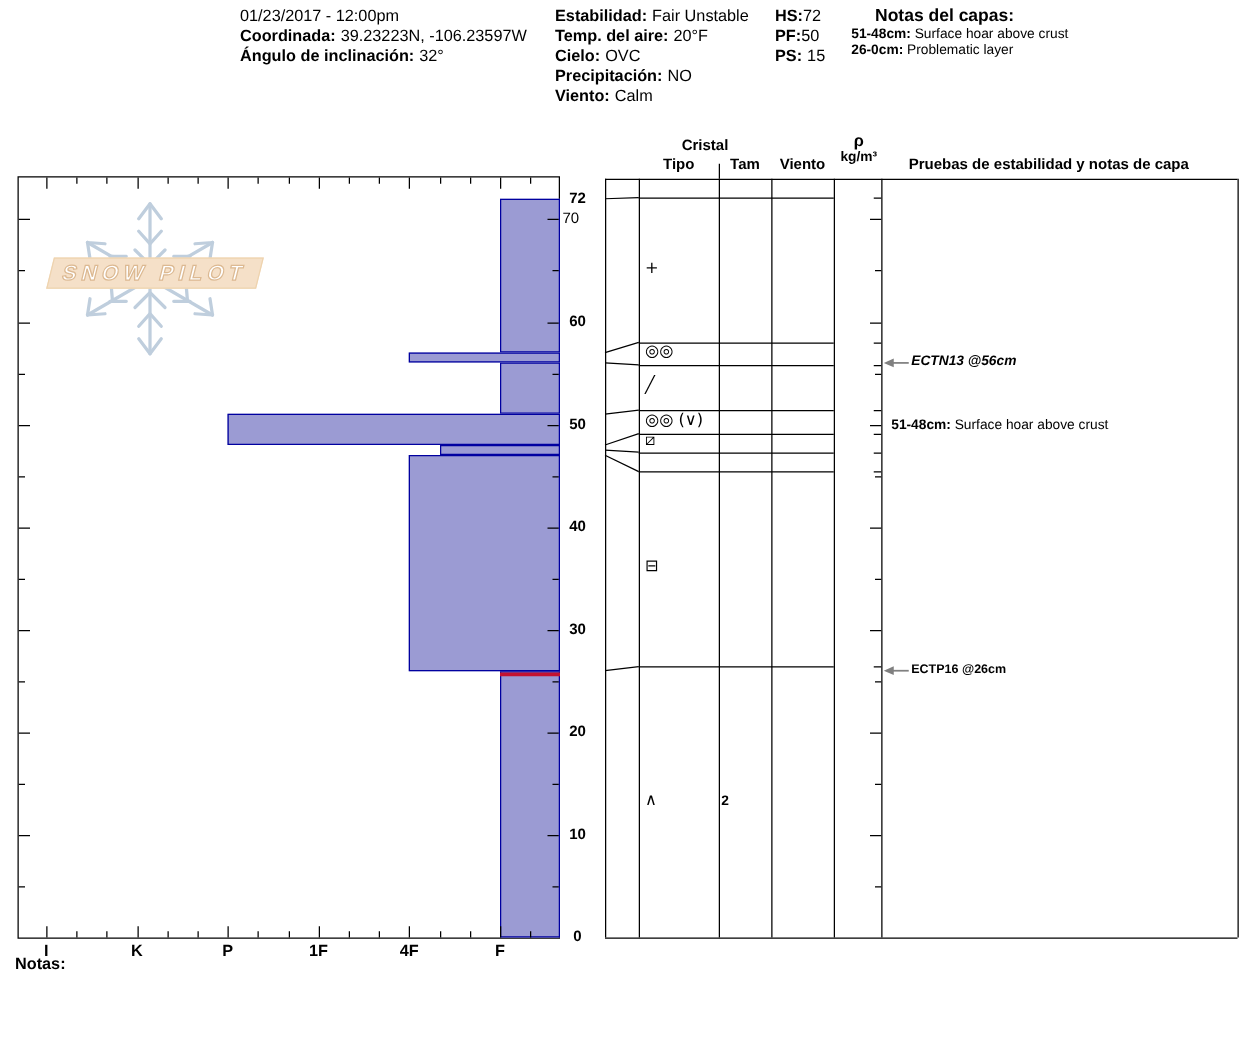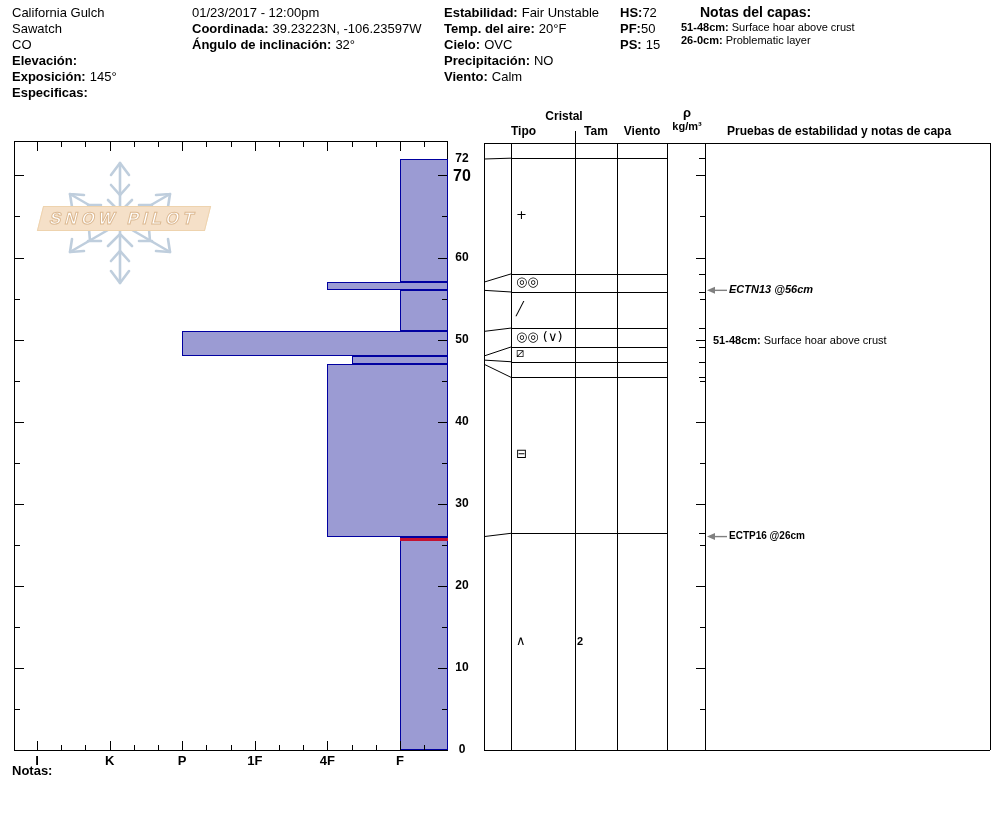--- a/index.html
+++ b/index.html
@@ -18,28 +18,20 @@
           background:#f5e0c8;border:1px solid #eed3ae;transform:skewX(-14deg);
           text-align:center;}
   .banner span{font-size:17px;font-weight:bold;letter-spacing:4px;color:#fff;
           line-height:23px;-webkit-text-stroke:1px #dcb992;}
 </style>
 </head>
 <body>
 
 <div id="root">
 
-  <div class="abs h13" style="left:12px;top:5px;">
-    <div>California Gulch</div>
-    <div>Sawatch</div>
-    <div>CO</div>
-    <div><span class="b">Elevación:</span><span class="hval"></span></div>
-    <div><span class="b">Exposición:</span><span class="hval">145°</span></div>
-    <div><span class="b">Especificas:</span><span class="hval"></span></div>
-  </div>
 
   <div class="abs h13" style="left:192px;top:5px;">
     <div>01/23/2017 - 12:00pm</div>
     <div><span class="b">Coordinada:</span><span class="hval">39.23223N, -106.23597W</span></div>
     <div><span class="b">Ángulo de inclinación:</span><span class="hval">32°</span></div>
   </div>
 
   <div class="abs h13" style="left:444px;top:5px;">
     <div><span class="b">Estabilidad:</span><span class="hval">Fair Unstable</span></div>
     <div><span class="b">Temp. del aire:</span><span class="hval">20°F</span></div>
@@ -54,21 +46,21 @@
     <div><span class="b">PS:</span><span class="hval">15</span></div>
   </div>
 
   <div class="abs" style="left:681px;top:4px;">
     <div class="notes-title">Notas del capas:</div>
     <div class="note-line"><span class="b">51-48cm:</span><span> Surface hoar above crust</span></div>
     <div class="note-line"><span class="b">26-0cm:</span><span> Problematic layer</span></div>
   </div>
 
   <div class="abs colhead" style="left:511px;top:109px;width:106px;text-align:center;">Cristal</div>
-  <div class="abs colhead" style="left:511px;top:124px;width:64px;">Tipo</div>
+  <div class="abs colhead" style="left:511px;top:124px;width:64px;text-align:center;">Tipo</div>
   <div class="abs colhead" style="left:575px;top:124px;width:42px;text-align:center;">Tam</div>
   <div class="abs colhead" style="left:612px;top:124px;width:60px;text-align:center;">Viento</div>
   <div class="abs colhead" style="left:667px;top:105px;width:40px;text-align:center;font-size:13px;">ρ</div>
   <div class="abs colhead" style="left:667px;top:120px;width:40px;text-align:center;font-size:11px;">kg/m³</div>
   <div class="abs colhead" style="left:727px;top:124px;">Pruebas de estabilidad y notas de capa</div>
 
   <div>
     <svg class="abs" style="left:50px;top:158px;" width="140" height="130" viewBox="0 0 140 130">
       <g stroke="#bfcedd" stroke-width="2.6" fill="none" stroke-linecap="round">
         <path d="M70 5 V125"></path>
@@ -166,21 +158,21 @@
       <div style="position: absolute; left: 327.4px; top: 142px; width: 1px; height: 9px; background: rgb(0, 0, 0);"></div>
       <div style="position: absolute; left: 351.6px; top: 745px; width: 1px; height: 5px; background: rgb(0, 0, 0);"></div>
       <div style="position: absolute; left: 351.6px; top: 142px; width: 1px; height: 5px; background: rgb(0, 0, 0);"></div>
       <div style="position: absolute; left: 375.8px; top: 745px; width: 1px; height: 5px; background: rgb(0, 0, 0);"></div>
       <div style="position: absolute; left: 375.8px; top: 142px; width: 1px; height: 5px; background: rgb(0, 0, 0);"></div>
       <div style="position: absolute; left: 400px; top: 741px; width: 1px; height: 9px; background: rgb(0, 0, 0);"></div>
       <div style="position: absolute; left: 400px; top: 142px; width: 1px; height: 9px; background: rgb(0, 0, 0);"></div>
       <div style="position: absolute; left: 424.2px; top: 745px; width: 1px; height: 5px; background: rgb(0, 0, 0);"></div>
       <div style="position: absolute; left: 424.2px; top: 142px; width: 1px; height: 5px; background: rgb(0, 0, 0);"></div>
       <div style="position: absolute; left: 450px; top: 151px; width: 24px; text-align: center; font-weight: bold; font-size: 12px;">72</div>
-      <div style="position: absolute; left: 450px; top: 167.417px; width: 24px; text-align: center; font-weight: bold; font-size: 16px;">70</div>
+      <div style="position: absolute; left: 450px; top: 167.417px; width: 24px; font-weight: normal; font-size: 12px;">70</div>
       <div style="position: absolute; left: 450px; top: 249.5px; width: 24px; text-align: center; font-weight: bold; font-size: 12px;">60</div>
       <div style="position: absolute; left: 450px; top: 331.583px; width: 24px; text-align: center; font-weight: bold; font-size: 12px;">50</div>
       <div style="position: absolute; left: 450px; top: 413.667px; width: 24px; text-align: center; font-weight: bold; font-size: 12px;">40</div>
       <div style="position: absolute; left: 450px; top: 495.75px; width: 24px; text-align: center; font-weight: bold; font-size: 12px;">30</div>
       <div style="position: absolute; left: 450px; top: 577.833px; width: 24px; text-align: center; font-weight: bold; font-size: 12px;">20</div>
       <div style="position: absolute; left: 450px; top: 659.917px; width: 24px; text-align: center; font-weight: bold; font-size: 12px;">10</div>
       <div style="position: absolute; left: 450px; top: 742px; width: 24px; text-align: center; font-weight: bold; font-size: 12px;">0</div>
       <div style="position: absolute; left: 25px; top: 753px; width: 24px; text-align: center; font-weight: bold; font-size: 13px;">I</div>
       <div style="position: absolute; left: 97.6px; top: 753px; width: 24px; text-align: center; font-weight: bold; font-size: 13px;">K</div>
       <div style="position: absolute; left: 170.2px; top: 753px; width: 24px; text-align: center; font-weight: bold; font-size: 13px;">P</div>

